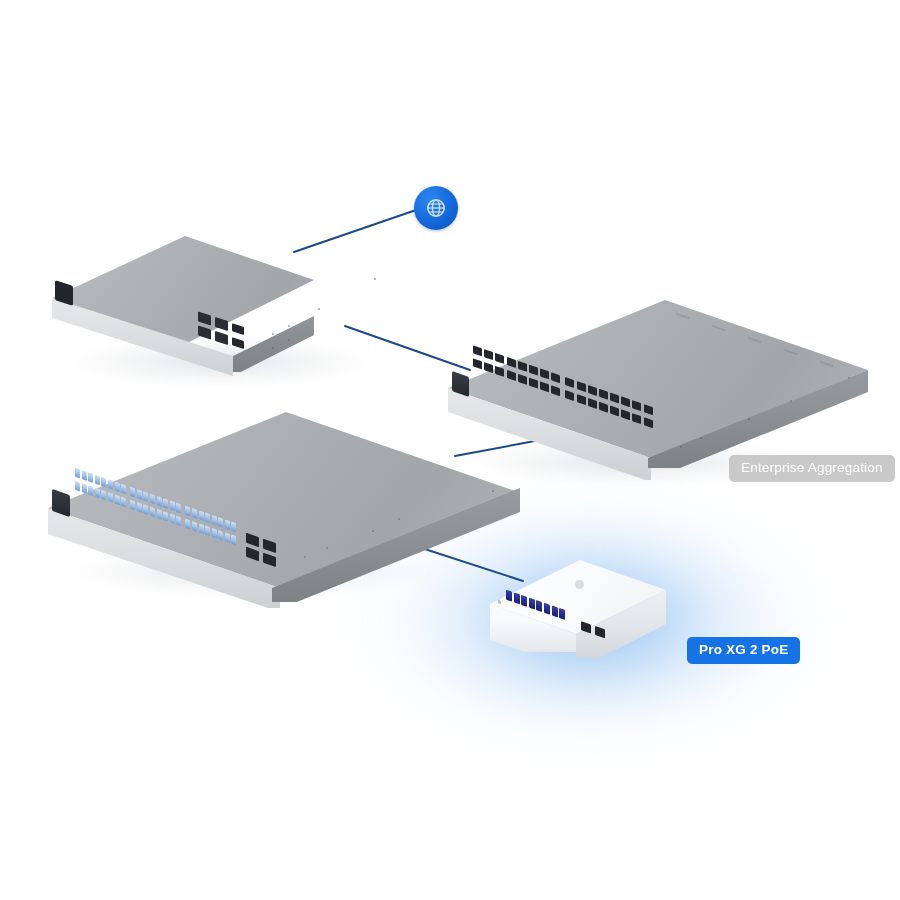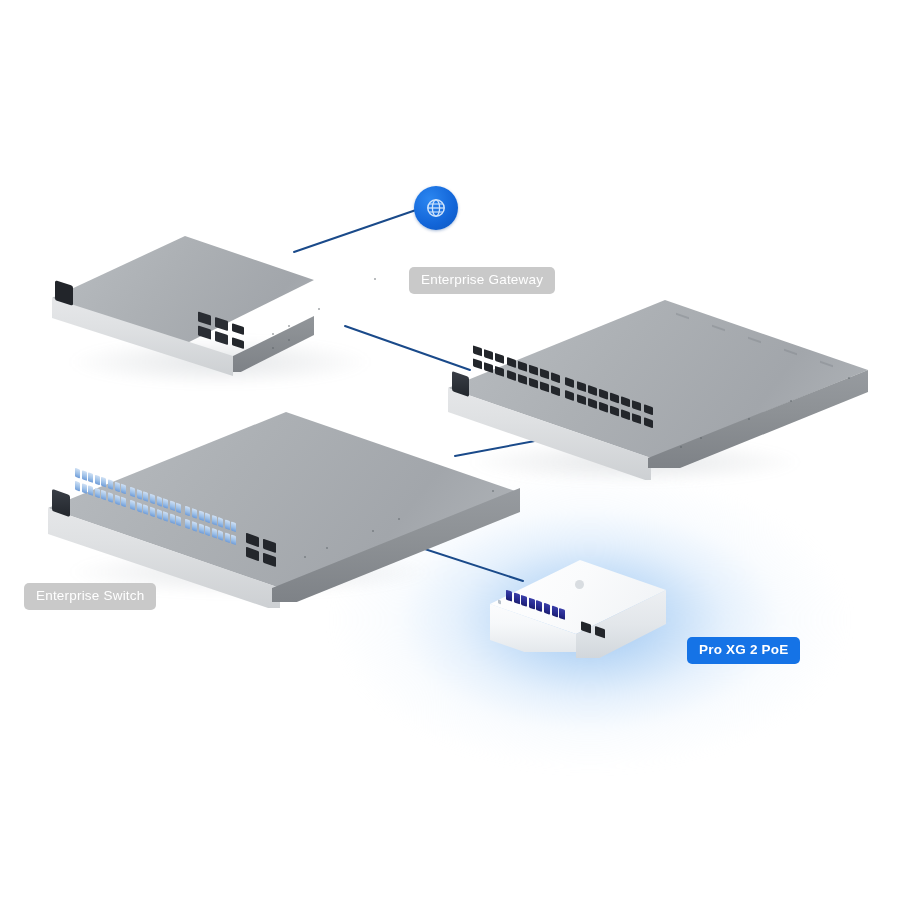--- a/index.html
+++ b/index.html
@@ -148,21 +148,20 @@
       <div class="sfp" style="position:absolute;left:34px;top:15px;width:12px;height:8px;"></div>
     </div>
 
     <div class="screwdot" style="left:272px;top:333px;"></div>
     <div class="screwdot" style="left:272px;top:347px;"></div>
     <div class="screwdot" style="left:288px;top:325px;"></div>
     <div class="screwdot" style="left:288px;top:339px;"></div>
     <div class="screwdot" style="left:318px;top:308px;"></div>
     <div class="screwdot" style="left:374px;top:278px;"></div>
   </div>
-  <div class="label gray" style="left:409px;top:267px;">Enterprise Gateway</div>
 
   <div class="device" style="left:0px;top:0px;width:900px;height:900px;">
     <div class="shadow" style="left:470px;top:440px;width:330px;height:44px;"></div>
     <div class="top" style="left:448px;top:300px;width:420px;height:180px;
                 clip-path:polygon(217px 0px, 420px 70px, 203px 158px, 0px 88px);"></div>
     <div class="front" style="left:448px;top:370px;width:215px;height:110px;
                 clip-path:polygon(0px 18px, 203px 88px, 203px 112px, 0px 42px);"></div>
     <div class="side" style="left:648px;top:338px;width:225px;height:130px;
                 clip-path:polygon(0px 120px, 220px 32px, 220px 54px, 0px 143px);"></div>
 
@@ -214,20 +213,21 @@
     <div class="screwdot" style="left:748px;top:418px;"></div>
     <div class="screwdot" style="left:790px;top:400px;"></div>
     <div class="screwdot" style="left:848px;top:377px;"></div>
 
     <div class="vent" style="left:676px;top:315px;width:13px;height:2px;transform:skewY(19deg);"></div>
     <div class="vent" style="left:712px;top:327px;width:13px;height:2px;transform:skewY(19deg);"></div>
     <div class="vent" style="left:748px;top:339px;width:13px;height:2px;transform:skewY(19deg);"></div>
     <div class="vent" style="left:784px;top:351px;width:13px;height:2px;transform:skewY(19deg);"></div>
     <div class="vent" style="left:820px;top:363px;width:13px;height:2px;transform:skewY(19deg);"></div>
   </div>
+  <div class="label gray" style="left:729px;top:455px;">Enterprise Aggregation</div>
 
   <div class="device" style="left:0px;top:0px;width:900px;height:900px;">
     <div class="shadow" style="left:70px;top:548px;width:360px;height:48px;"></div>
     <div class="top" style="left:48px;top:412px;width:470px;height:196px;
                 clip-path:polygon(238px 0px, 470px 80px, 232px 176px, 0px 96px);"></div>
     <div class="front" style="left:48px;top:488px;width:240px;height:120px;
                 clip-path:polygon(0px 20px, 232px 100px, 232px 124px, 0px 46px);"></div>
     <div class="side" style="left:272px;top:452px;width:256px;height:150px;
                 clip-path:polygon(0px 136px, 248px 36px, 248px 60px, 0px 160px);"></div>
 
@@ -297,21 +297,20 @@
       <div class="sfp" style="position:absolute;left:0;top:14px;width:13px;height:10px;"></div>
       <div class="sfp" style="position:absolute;left:17px;top:14px;width:13px;height:10px;"></div>
     </div>
 
     <div class="screwdot" style="left:304px;top:556px;"></div>
     <div class="screwdot" style="left:326px;top:547px;"></div>
     <div class="screwdot" style="left:372px;top:530px;"></div>
     <div class="screwdot" style="left:398px;top:518px;"></div>
     <div class="screwdot" style="left:492px;top:490px;"></div>
   </div>
-  <div class="label gray" style="left:24px;top:583px;">Enterprise Switch</div>
 
   <div class="device" style="left:0px;top:0px;width:900px;height:900px;">
 
     <div class="poe-top" style="left:490px;top:560px;width:176px;height:84px;
                 clip-path:polygon(90px 0px, 176px 30px, 86px 74px, 0px 44px);"></div>
 
     <div class="poe-front" style="left:490px;top:590px;width:92px;height:62px;
                 clip-path:polygon(0px 14px, 86px 44px, 86px 80px, 0px 50px);"></div>
 
     <div class="poe-side" style="left:576px;top:578px;width:96px;height:80px;

